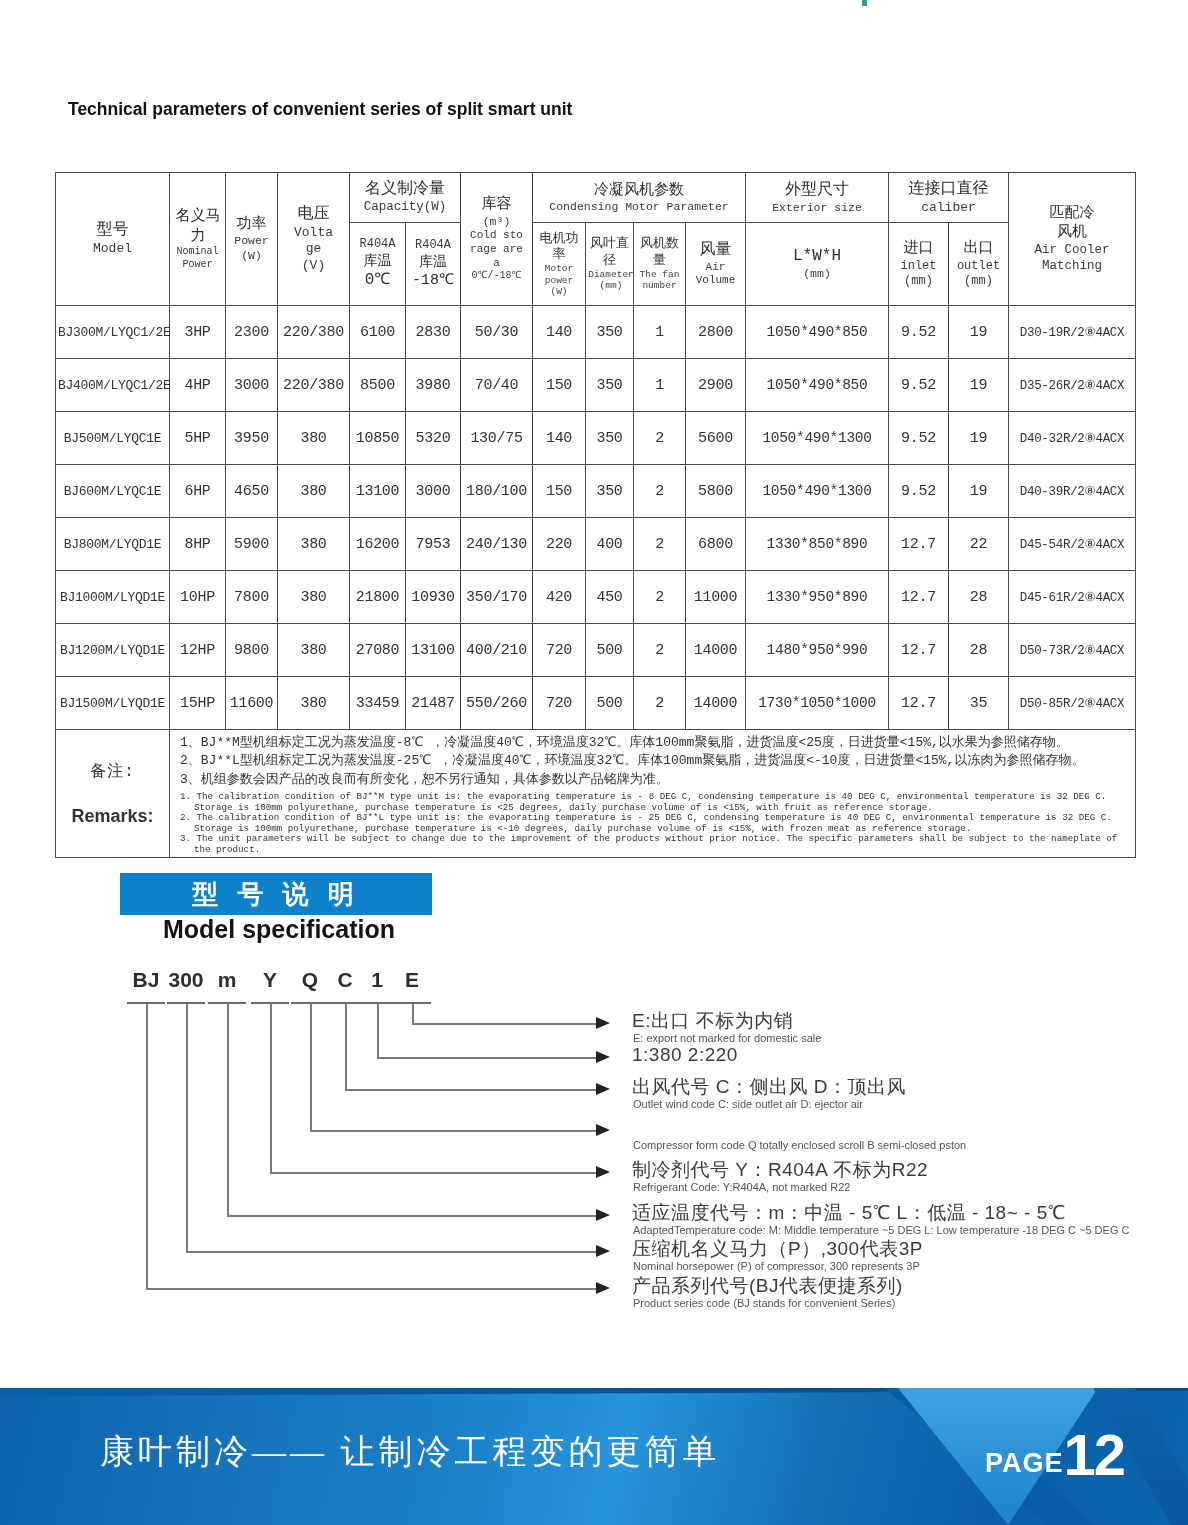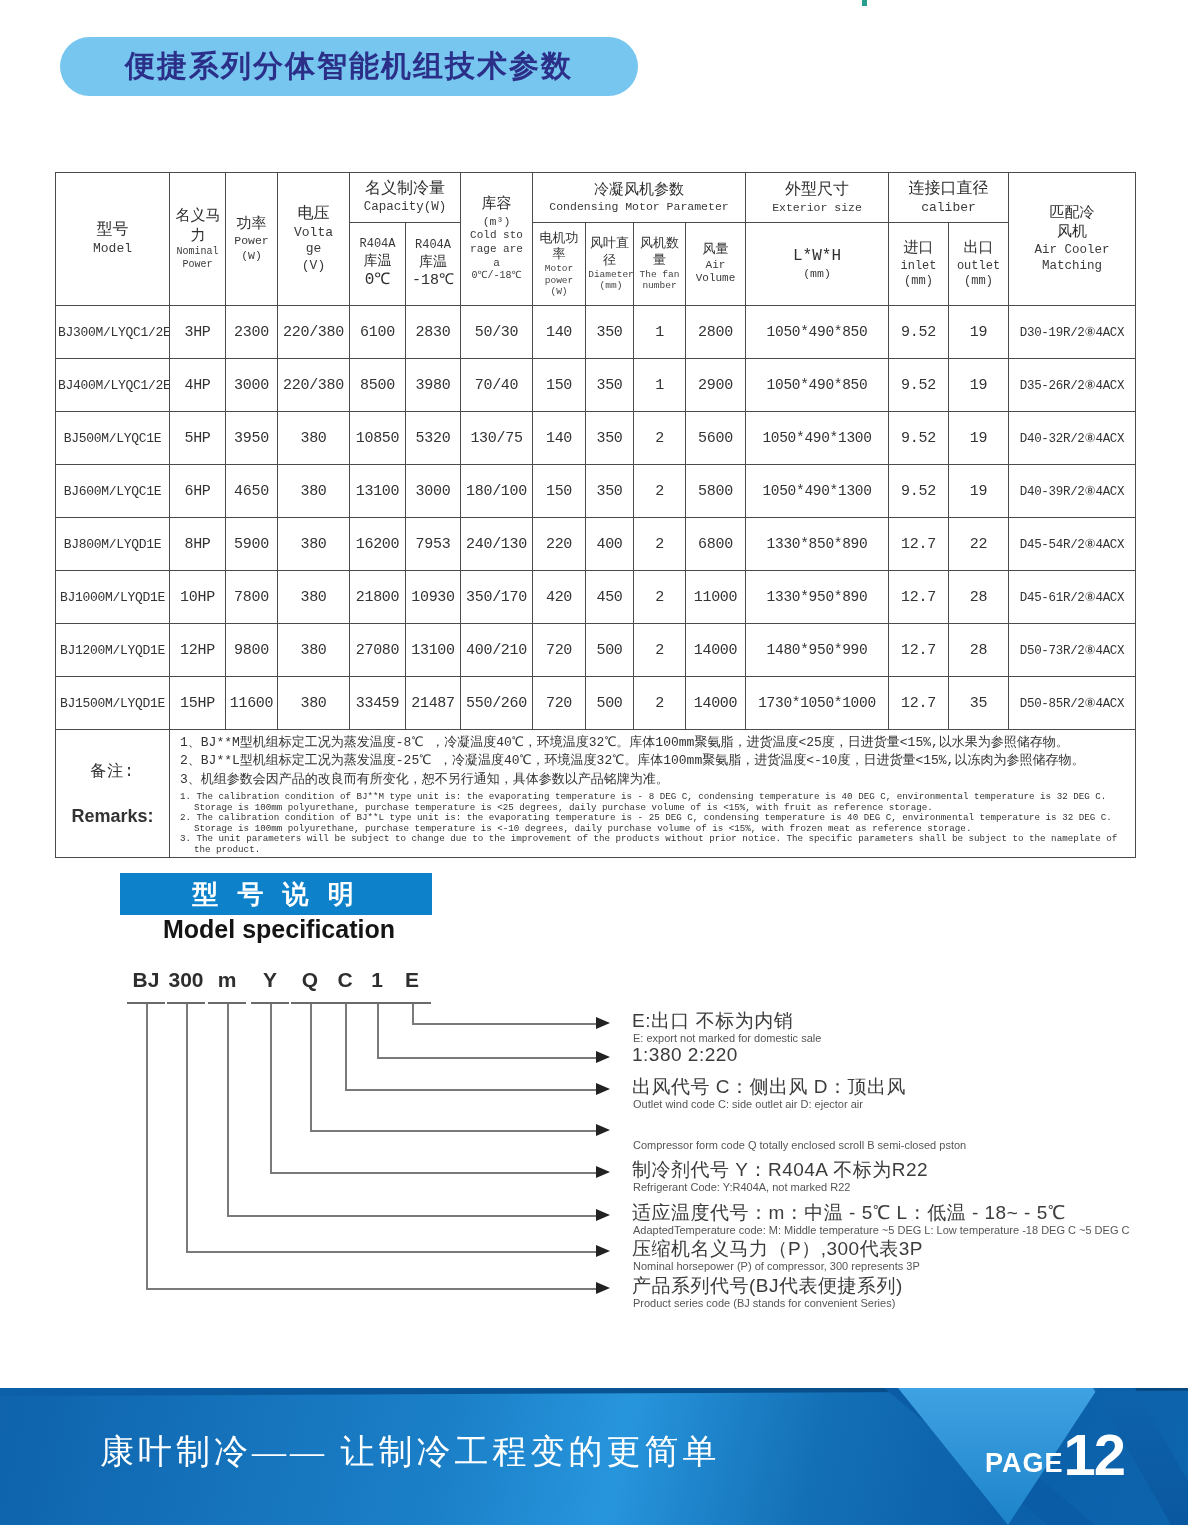--- a/index.html
+++ b/index.html
@@ -76,23 +76,21 @@
     font-family:"Liberation Serif","DejaVu Serif",serif;white-space:nowrap;}
   .page-ind{position:absolute;left:985px;top:1432px;display:flex;align-items:flex-end;color:#fff;}
   .page-ind .lbl{font-size:27px;font-weight:900;line-height:.85;letter-spacing:1px;margin-bottom:2px;}
   .page-ind .num{font-size:58px;font-weight:900;line-height:.78;letter-spacing:-2px;}
 </style>
 </head>
 <body>
 
 <div class="page">
 
-  <div class="title-banner">
-    <span class="t">便捷系列分体智能机组技术参数</span>
-  </div>
+  <div class="subtitle">Technical parameters of convenient series of split smart unit</div>
   <div class="scan-dot"></div>
 
   <table class="spec-table">
     <colgroup>
       <col style="width:114px">
         <col style="width:56px">
         <col style="width:52px">
         <col style="width:72px">
       <col style="width:56px">
         <col style="width:55px">
@@ -170,21 +168,21 @@
         </td>
         <td>
           <span class="subhz">风叶直径</span>
           <span class="subhe"><span class="brkD">Diameter(mm)</span></span>
         </td>
         <td>
           <span class="subhz">风机数量</span>
           <span class="subhe">The fan number</span>
         </td>
         <td>
-          <span class="hz" style="font-size:13px">风量</span>
+          <span class="hz" style="font-size:16px">风量</span>
           <span class="he" style="font-size:11px">Air Volume</span>
         </td>
         <td>
           <span class="hz hz-big">L*W*H</span>
           <span class="he">(mm)</span>
         </td>
         <td>
           <span class="hz">进口</span>
           <span class="he" style="font-size:12px">inlet</span>
           <span class="he" style="font-size:12px">(mm)</span>

